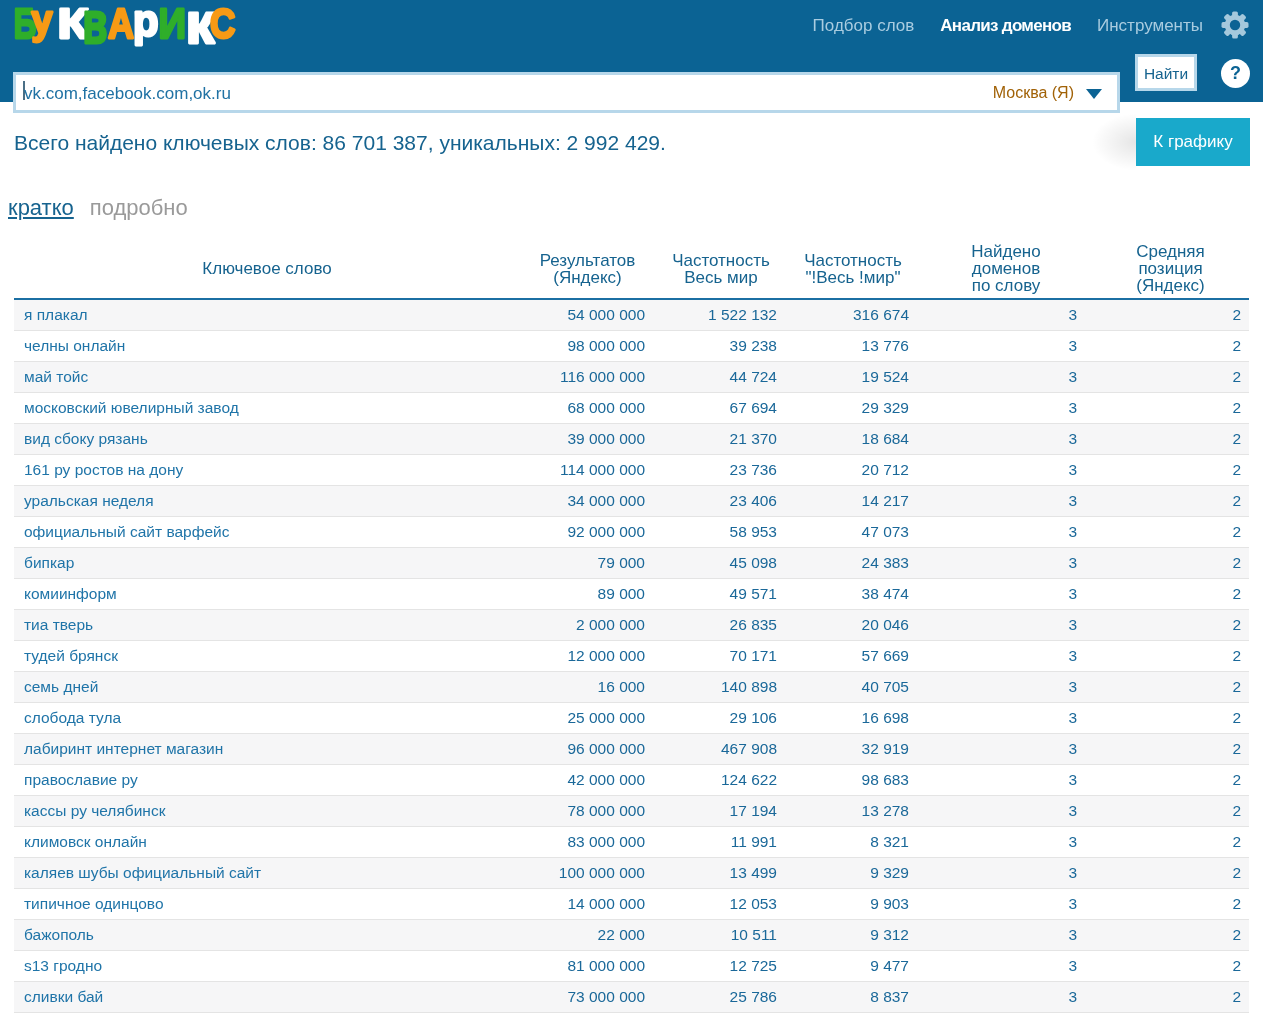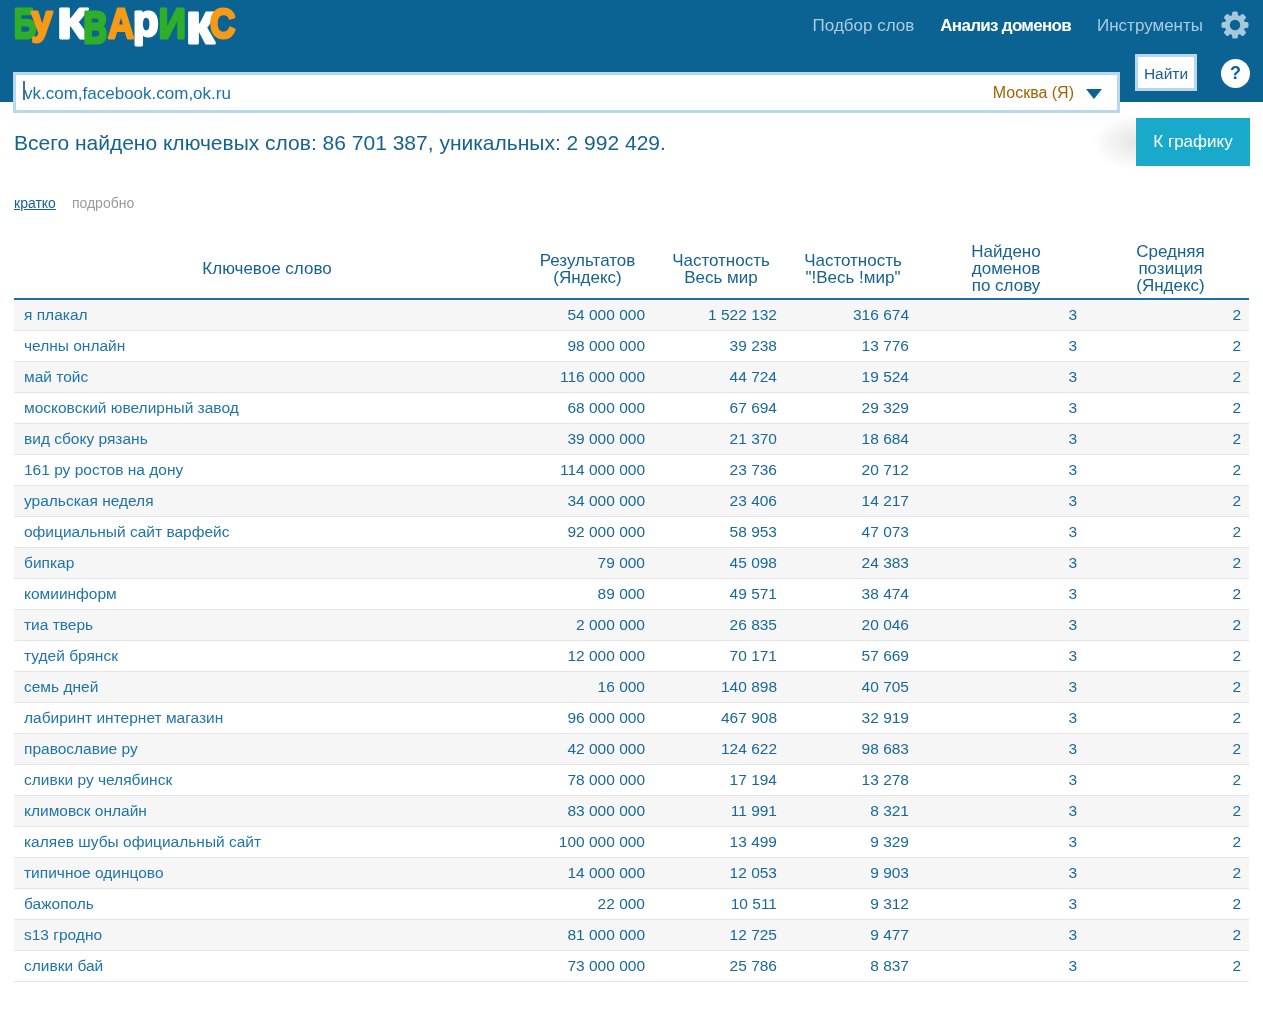--- a/index.html
+++ b/index.html
@@ -29,21 +29,21 @@
   border:3px solid #b7d7ea; color:#16638f; font-size:15.5px; text-align:center; line-height:33px; }
 .qmark { position:absolute; left:1221px; top:59px; width:29px; height:29px; border-radius:50%;
   background:#fff; color:#0b6394; font-size:18px; font-weight:bold; text-align:center; line-height:28px; }
 
 
 .info { position:absolute; left:14px; top:131px; font-size:21px; color:#16638f; }
 .chartbtn { position:absolute; left:1136px; top:118px; width:114px; height:48px; background:#19a9cb;
   color:#fff; font-size:17px; text-align:center; line-height:48px; }
 .chartbtn::before { content:""; position:absolute; left:-55px; top:-4px; width:55px; height:56px;
   background:radial-gradient(ellipse 46px 30px at 100% 50%, rgba(0,0,0,0.10), rgba(0,0,0,0) 95%); }
-.tabs { position:absolute; left:14px; top:195px; font-size:14px; }
+.tabs { position:absolute; left:8px; top:195px; font-size:22px; }
 .tabs a { color:#16638f; }
 .tabs .off { color:#9a9a9a; margin-left:16px; }
 
 
 table { position:absolute; left:14px; top:239px; width:1235px; border-collapse:collapse; table-layout:fixed; }
 th { color:#16638f; font-weight:normal; font-size:17px; text-align:center; vertical-align:middle;
   height:60px; line-height:17px; }
 thead tr { border-bottom:2px solid #1b6fa3; }
 td { font-size:15.5px; height:31px; border-bottom:1px solid #e4e4e4; padding:0; }
 tbody tr:nth-child(odd) td { background:#f6f6f7; }
@@ -218,37 +218,45 @@
       </tr>
 <tr>
         <td class="kw">семь дней</td>
         <td class="num">16 000</td>
         <td class="num">140 898</td>
         <td class="num">40 705</td>
         <td class="num n5">3</td>
         <td class="num n6">2</td>
       </tr>
 <tr>
+        <td class="kw">слобода тула</td>
+        <td class="num">25 000 000</td>
+        <td class="num">29 106</td>
+        <td class="num">16 698</td>
+        <td class="num n5">3</td>
+        <td class="num n6">2</td>
+      </tr>
+<tr>
         <td class="kw">лабиринт интернет магазин</td>
         <td class="num">96 000 000</td>
         <td class="num">467 908</td>
         <td class="num">32 919</td>
         <td class="num n5">3</td>
         <td class="num n6">2</td>
       </tr>
 <tr>
         <td class="kw">православие ру</td>
         <td class="num">42 000 000</td>
         <td class="num">124 622</td>
         <td class="num">98 683</td>
         <td class="num n5">3</td>
         <td class="num n6">2</td>
       </tr>
 <tr>
-        <td class="kw">сливки ру челябинск</td>
+        <td class="kw">кассы ру челябинск</td>
         <td class="num">78 000 000</td>
         <td class="num">17 194</td>
         <td class="num">13 278</td>
         <td class="num n5">3</td>
         <td class="num n6">2</td>
       </tr>
 <tr>
         <td class="kw">климовск онлайн</td>
         <td class="num">83 000 000</td>
         <td class="num">11 991</td>

